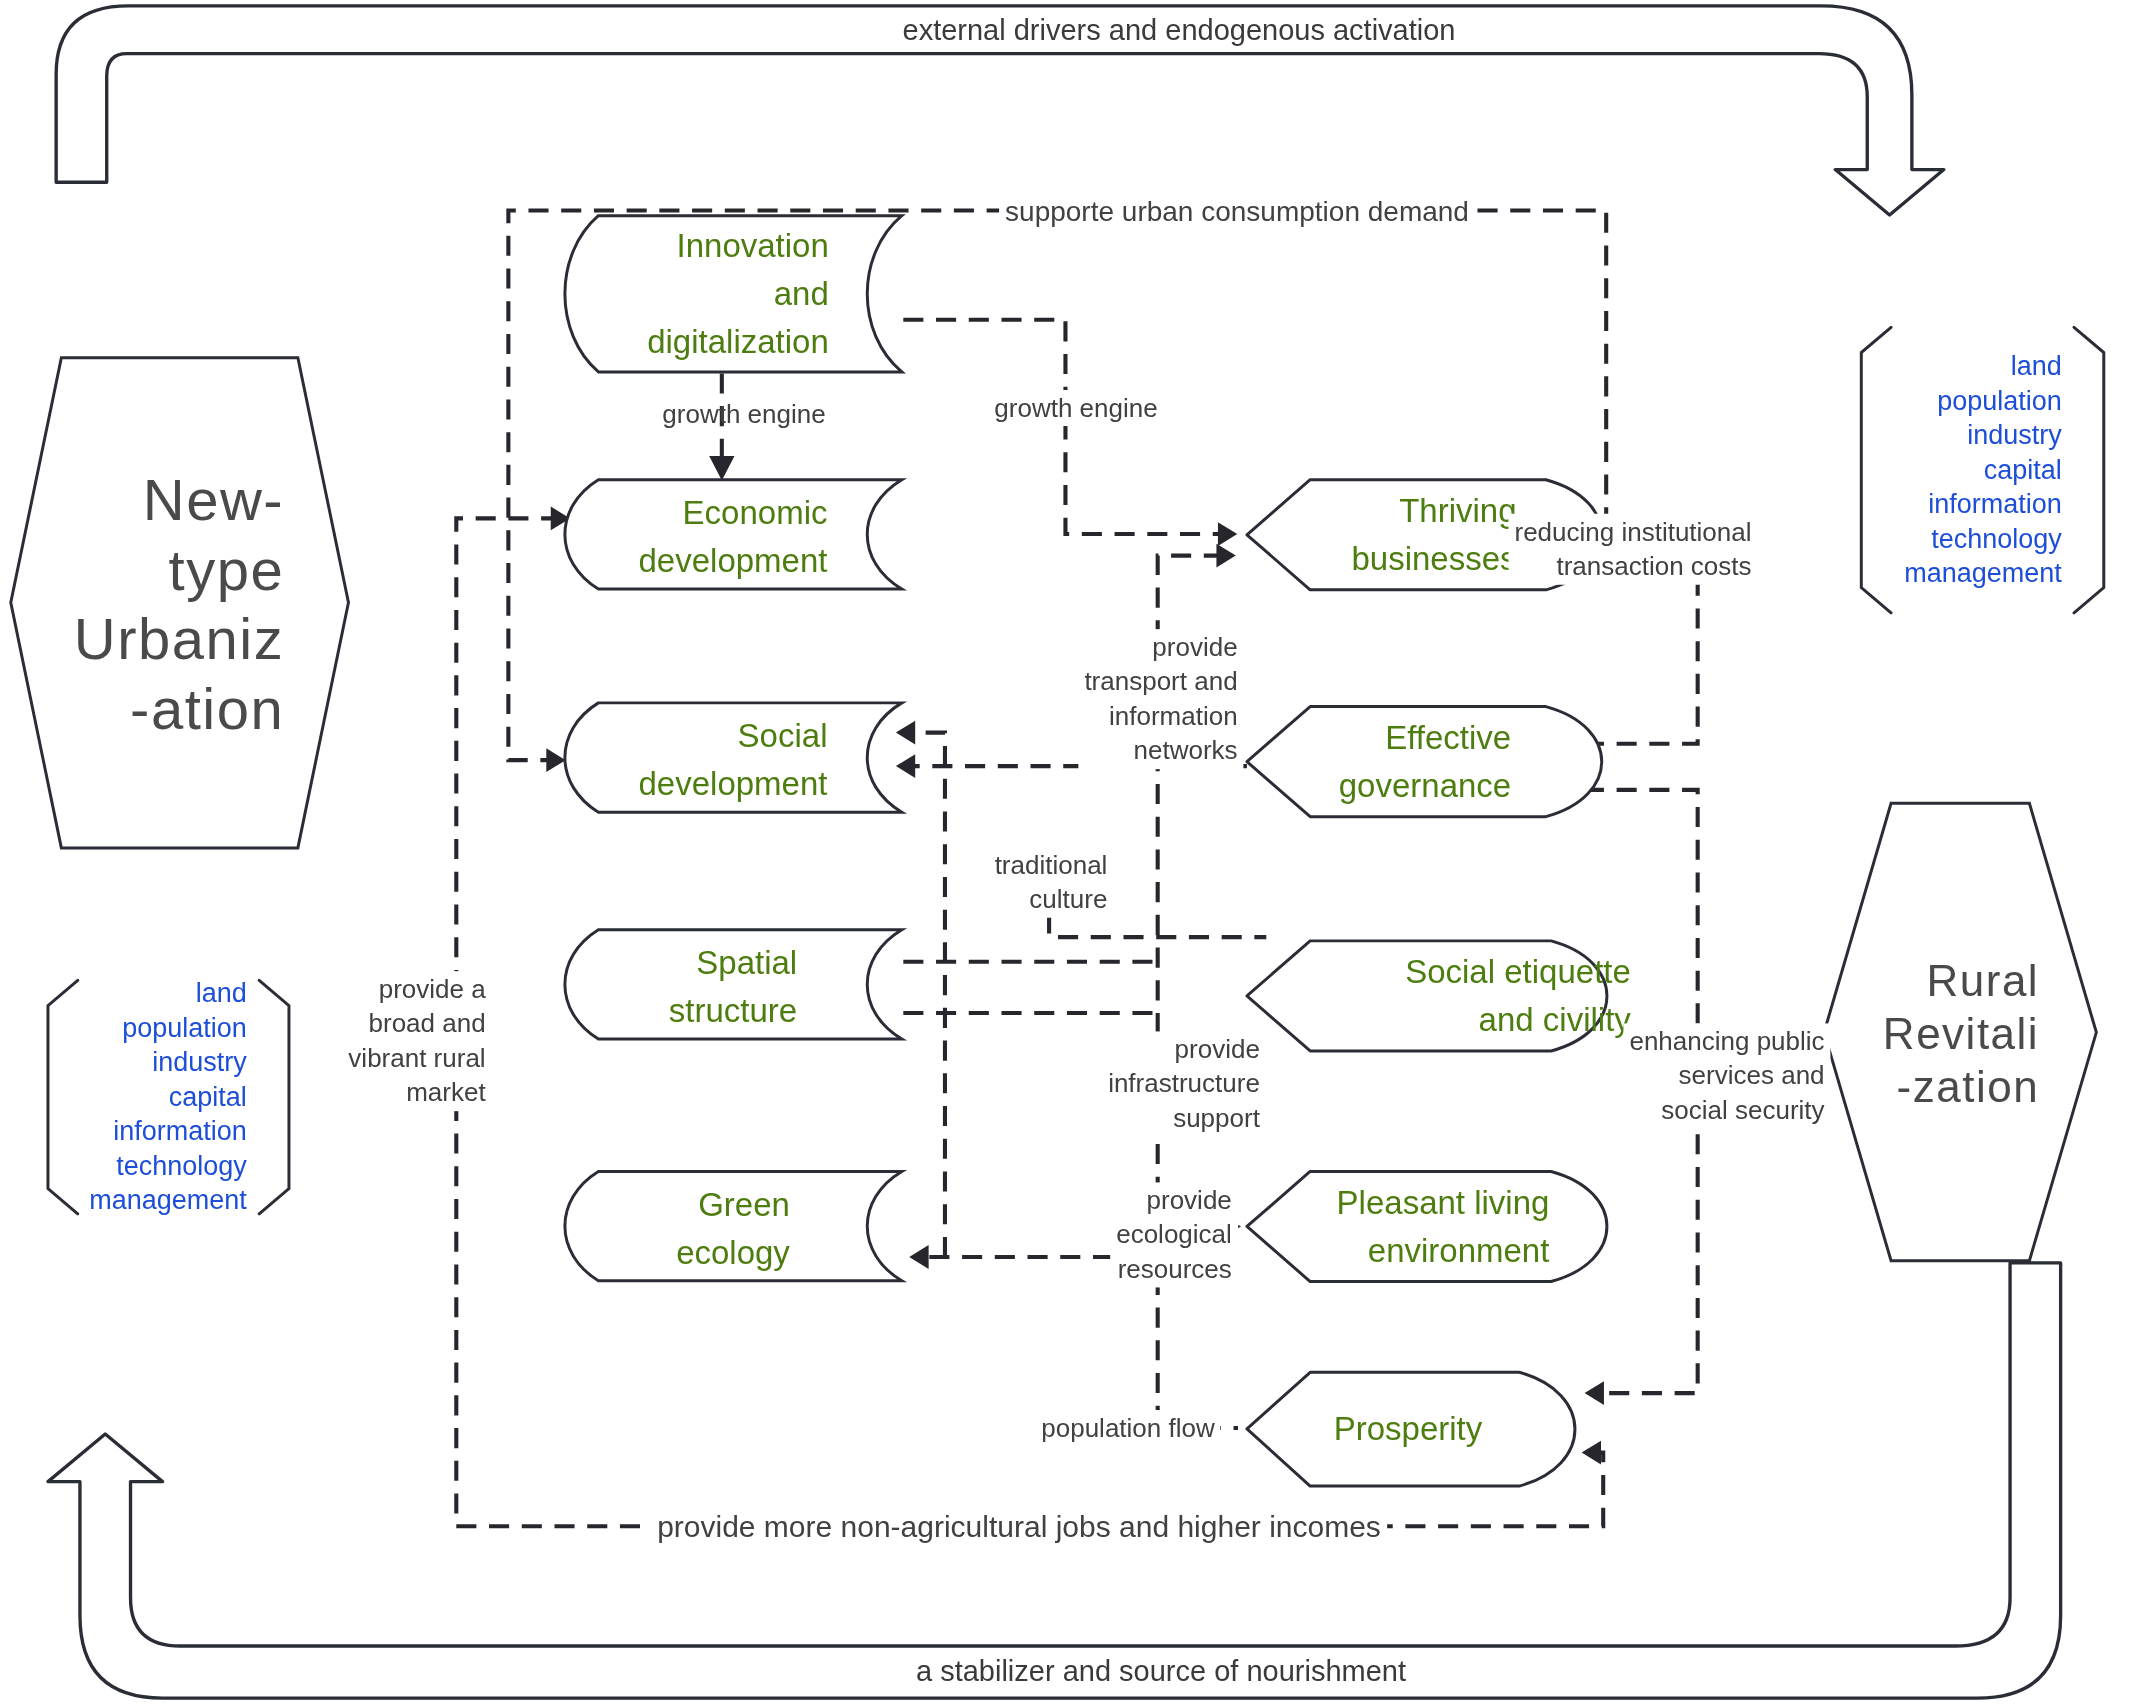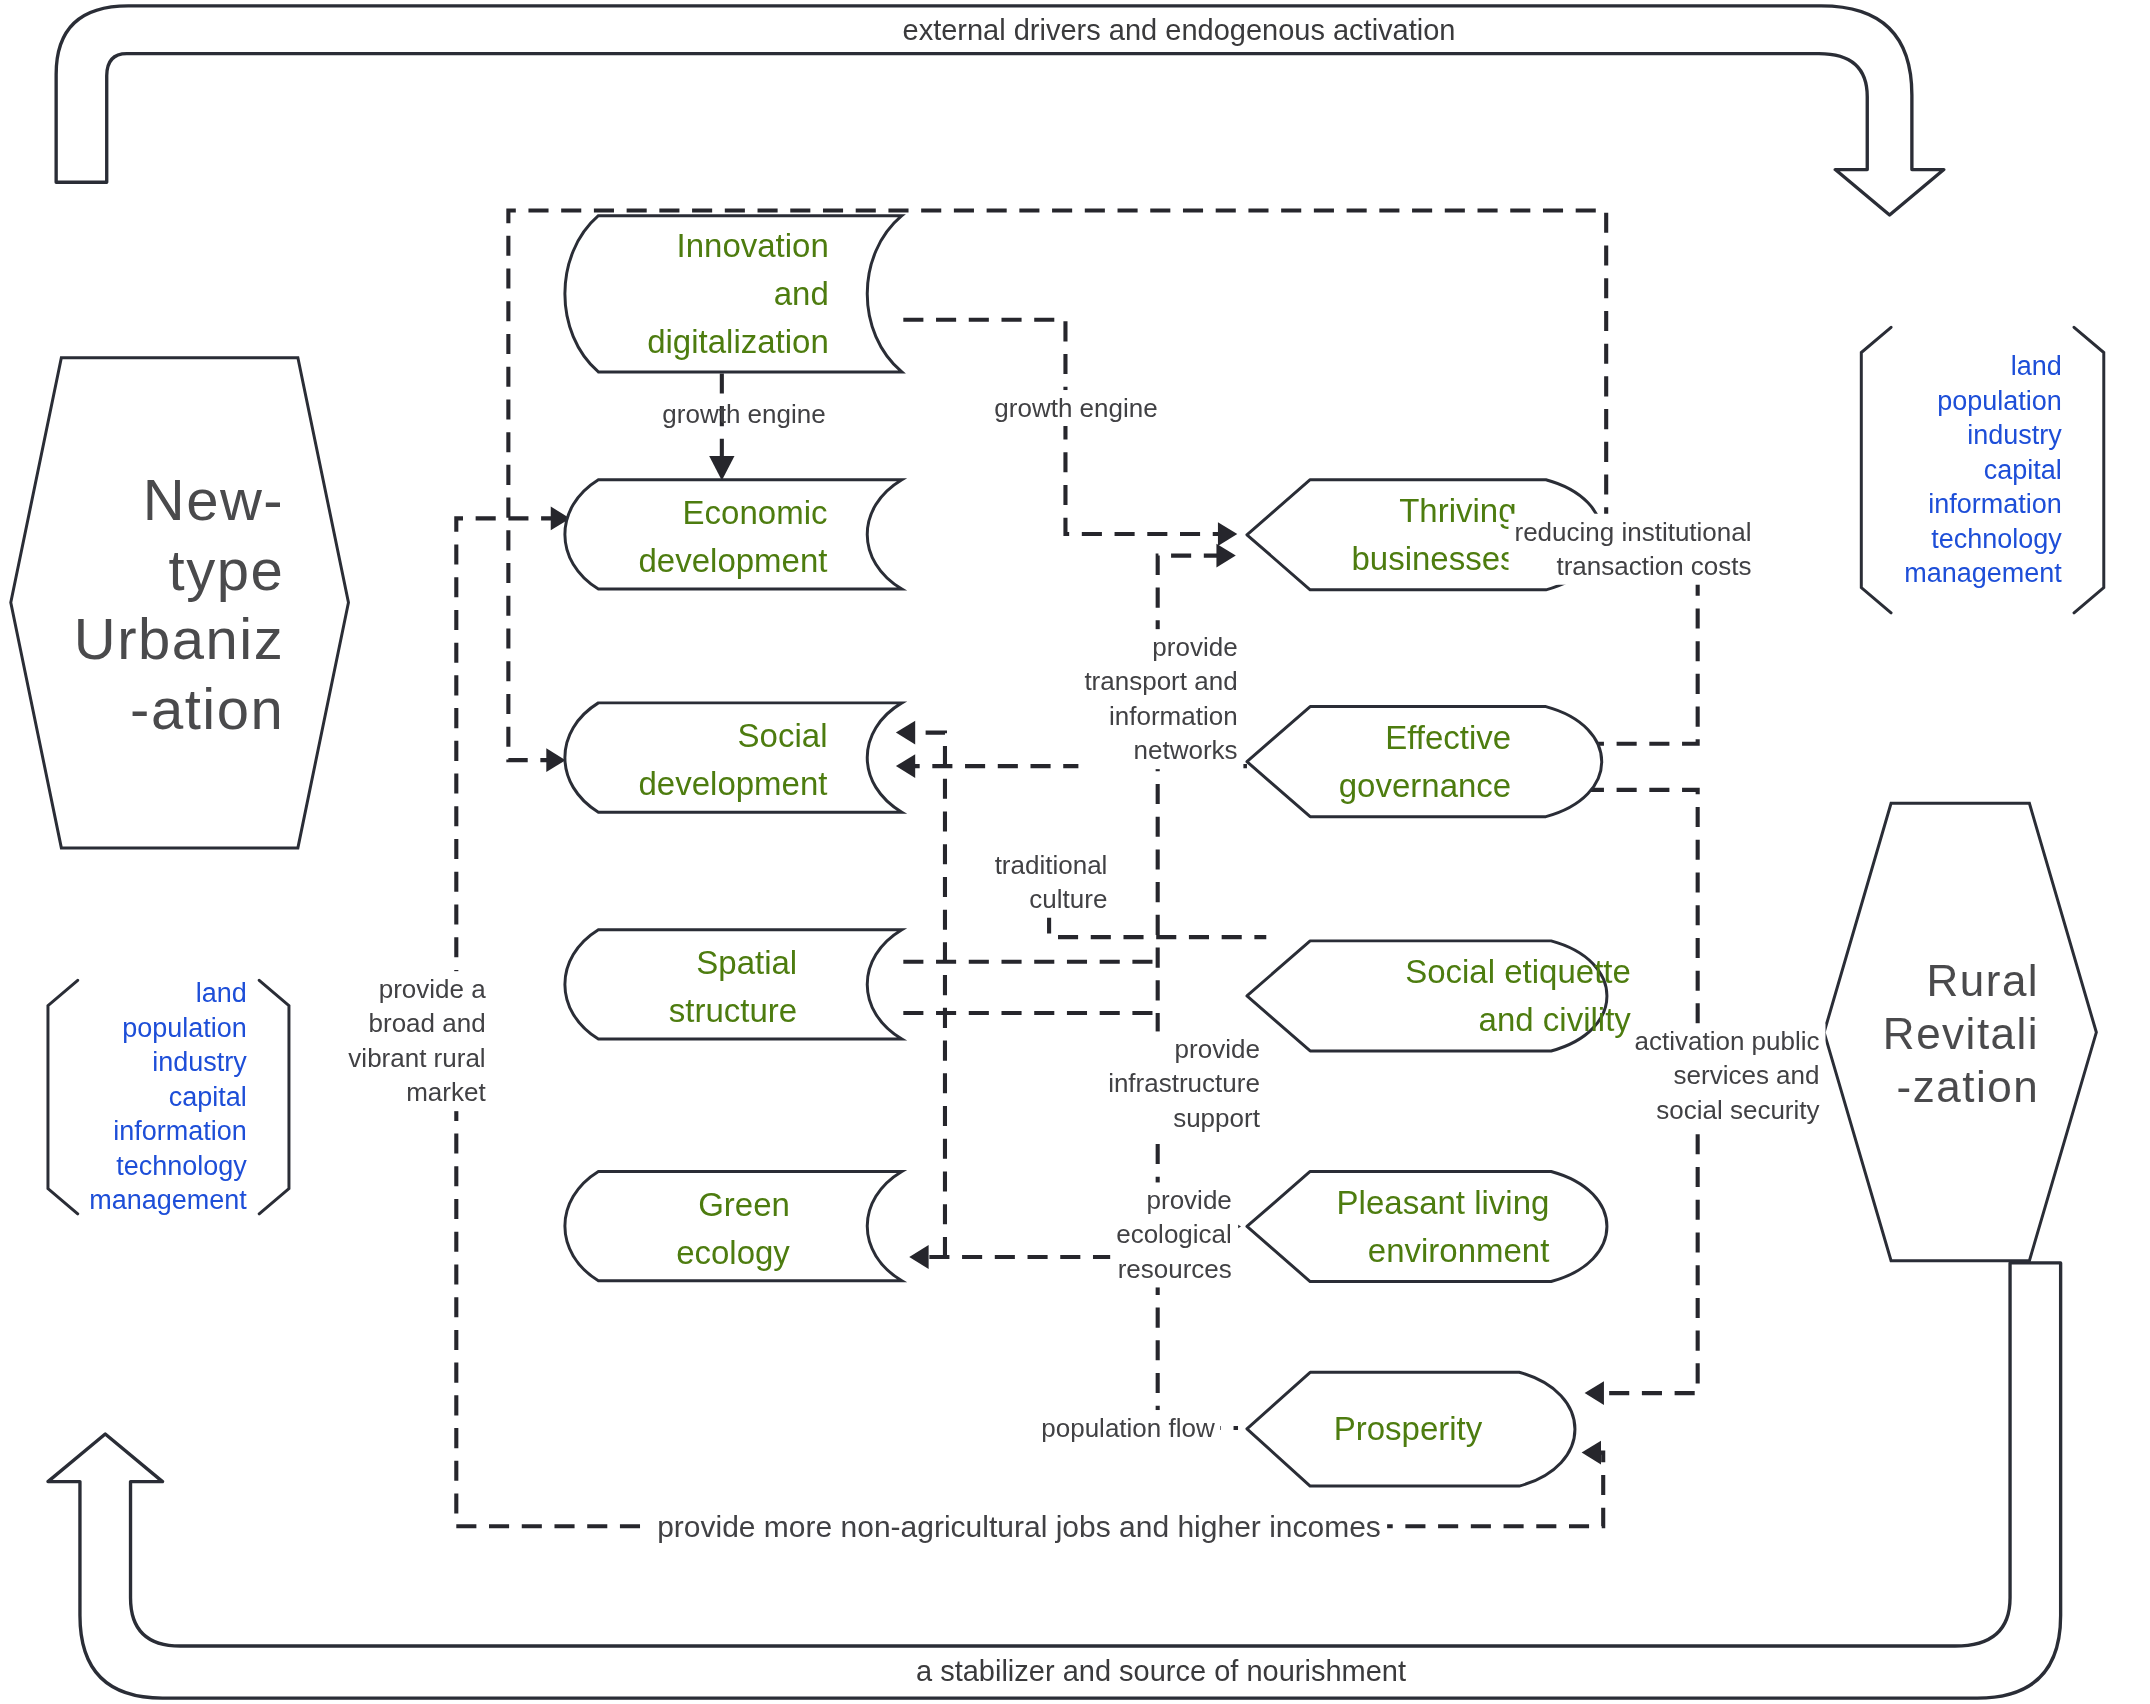--- a/index.html
+++ b/index.html
@@ -144,31 +144,32 @@
   <div class="lbl node-lbl" style="left:1434px;top:535px;">Thriving
 businesses</div>
   <div class="lbl node-lbl" style="left:1425px;top:762px;">Effective
 governance</div>
   <div class="lbl node-lbl" style="left:1518px;top:996px;">Social etiquette
 and civility</div>
   <div class="lbl node-lbl" style="left:1443px;top:1227px;">Pleasant living
 environment</div>
   <div class="lbl node-lbl" style="left:1408px;top:1429px;">Prosperity</div>
 
+  <div class="lbl edge-lbl bg" style="left:1237px;top:211px;font-size:28px;">supporte urban consumption demand</div>
   <div class="lbl edge-lbl" style="left:744px;top:414px;">growth engine</div>
   <div class="lbl edge-lbl bg" style="left:1076px;top:408px;">growth engine</div>
   <div class="lbl edge-lbl bg" style="left:1161px;top:699px;">provide
 transport and
 information
 networks</div>
   <div class="lbl edge-lbl bg" style="left:1051px;top:882px;">traditional
 culture</div>
   <div class="lbl edge-lbl bg" style="left:1633px;top:549px;">reducing institutional
 transaction costs</div>
-  <div class="lbl edge-lbl bg" style="left:1727px;top:1076px;">activation public
+  <div class="lbl edge-lbl bg" style="left:1727px;top:1076px;">enhancing public
 services and
 social security</div>
   <div class="lbl edge-lbl bg" style="left:417px;top:1041px;">provide a
 broad and
 vibrant rural
 market</div>
   <div class="lbl edge-lbl bg" style="left:1184px;top:1084px;">provide
 infrastructure
 support</div>
   <div class="lbl edge-lbl bg" style="left:1174px;top:1235px;">provide

